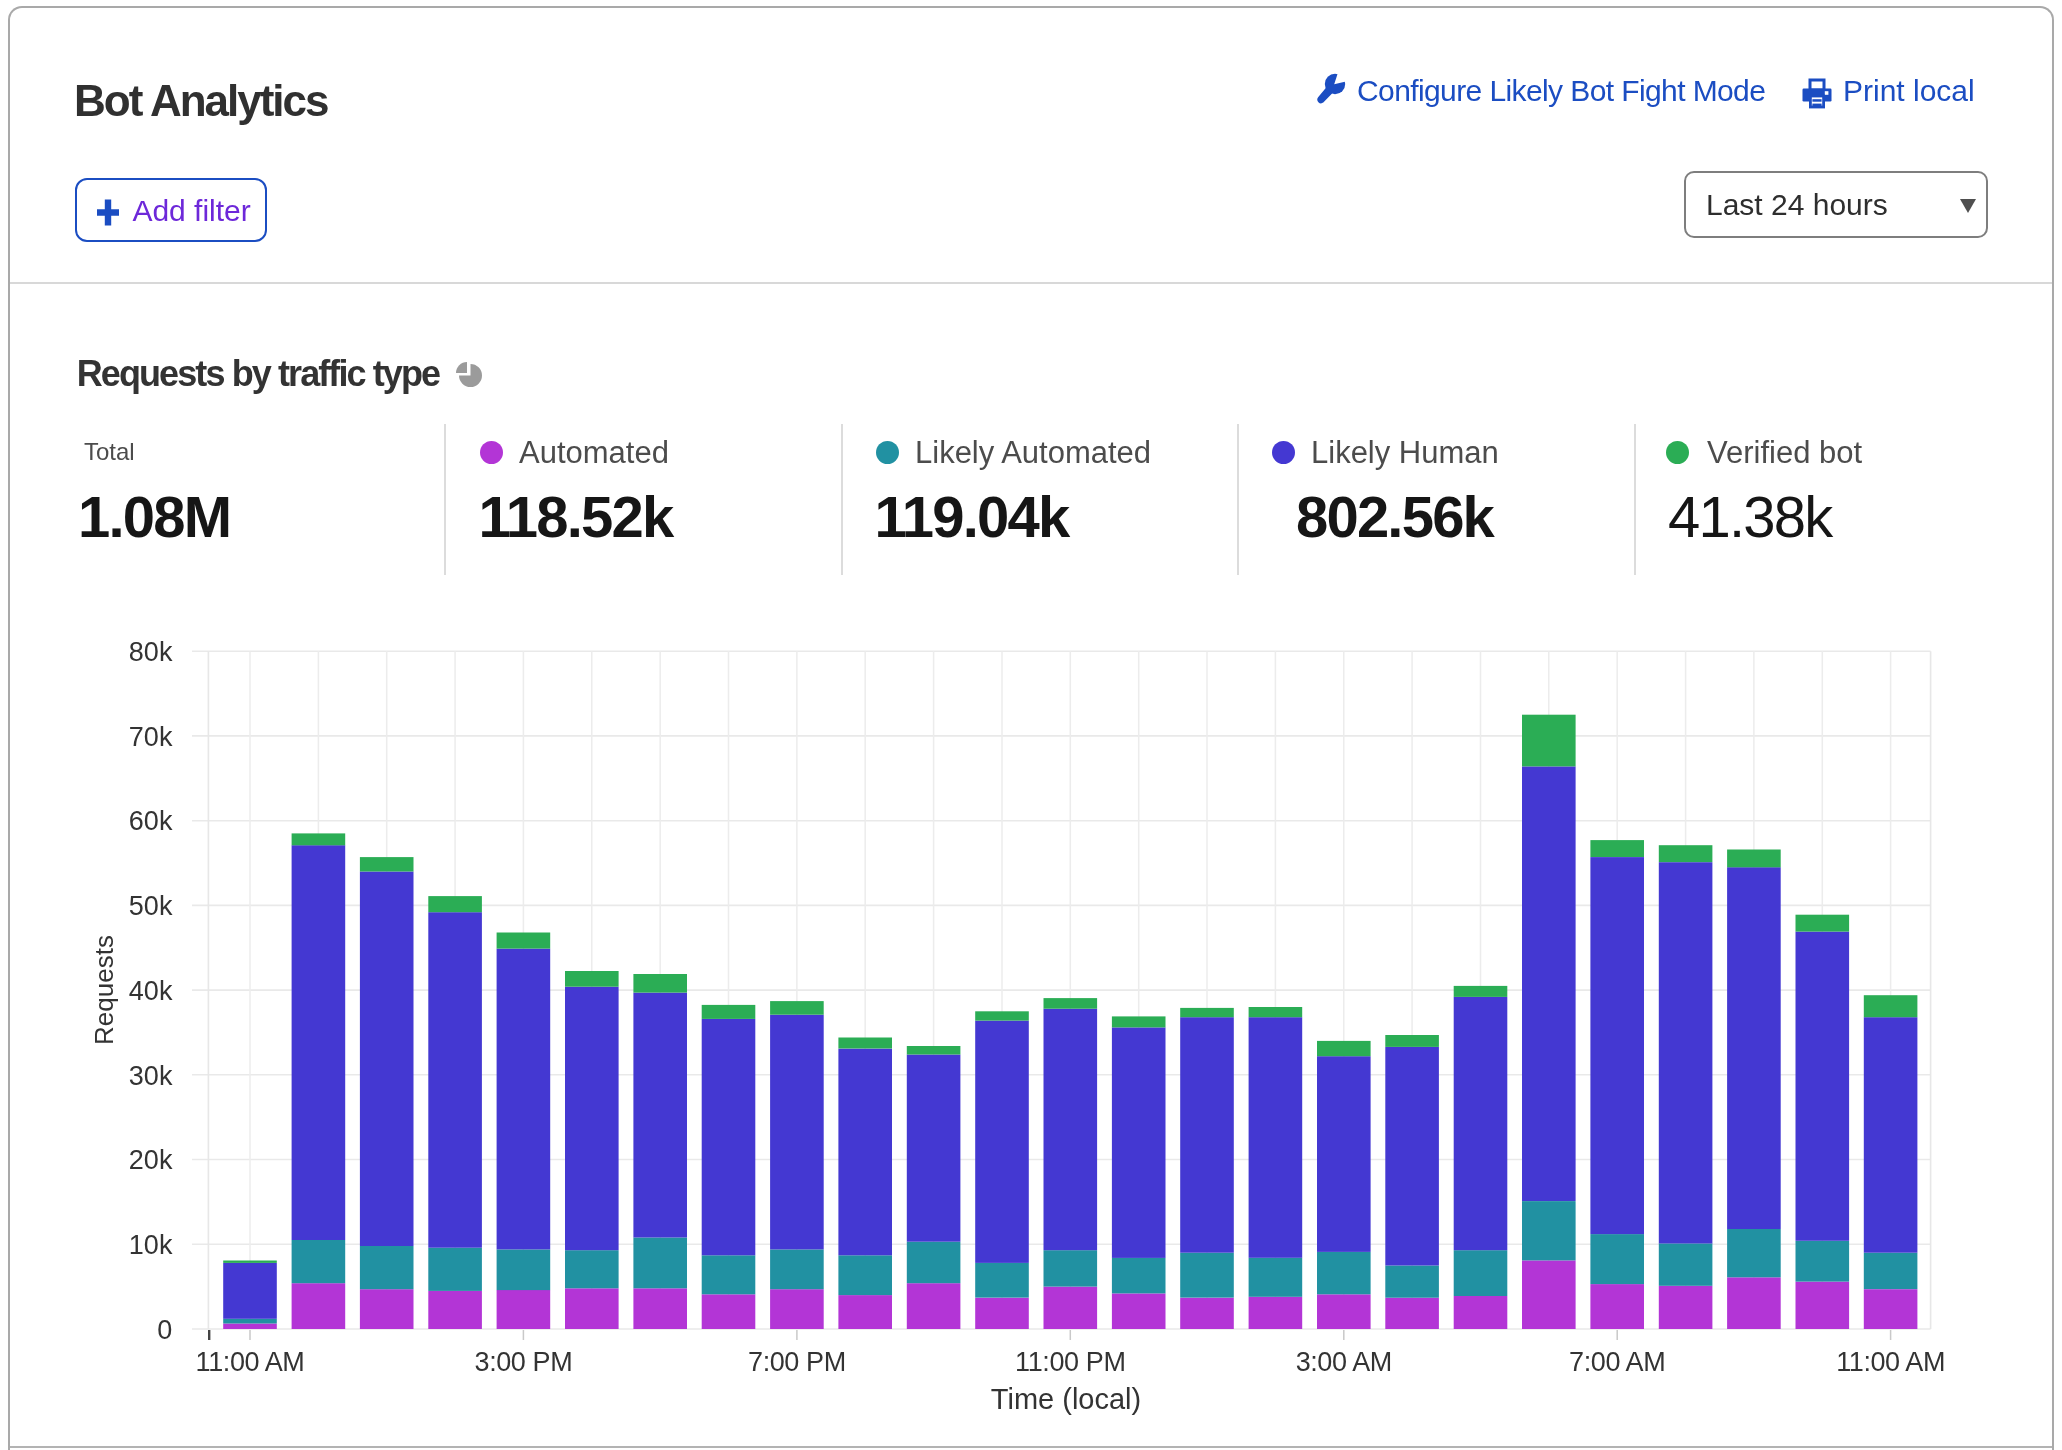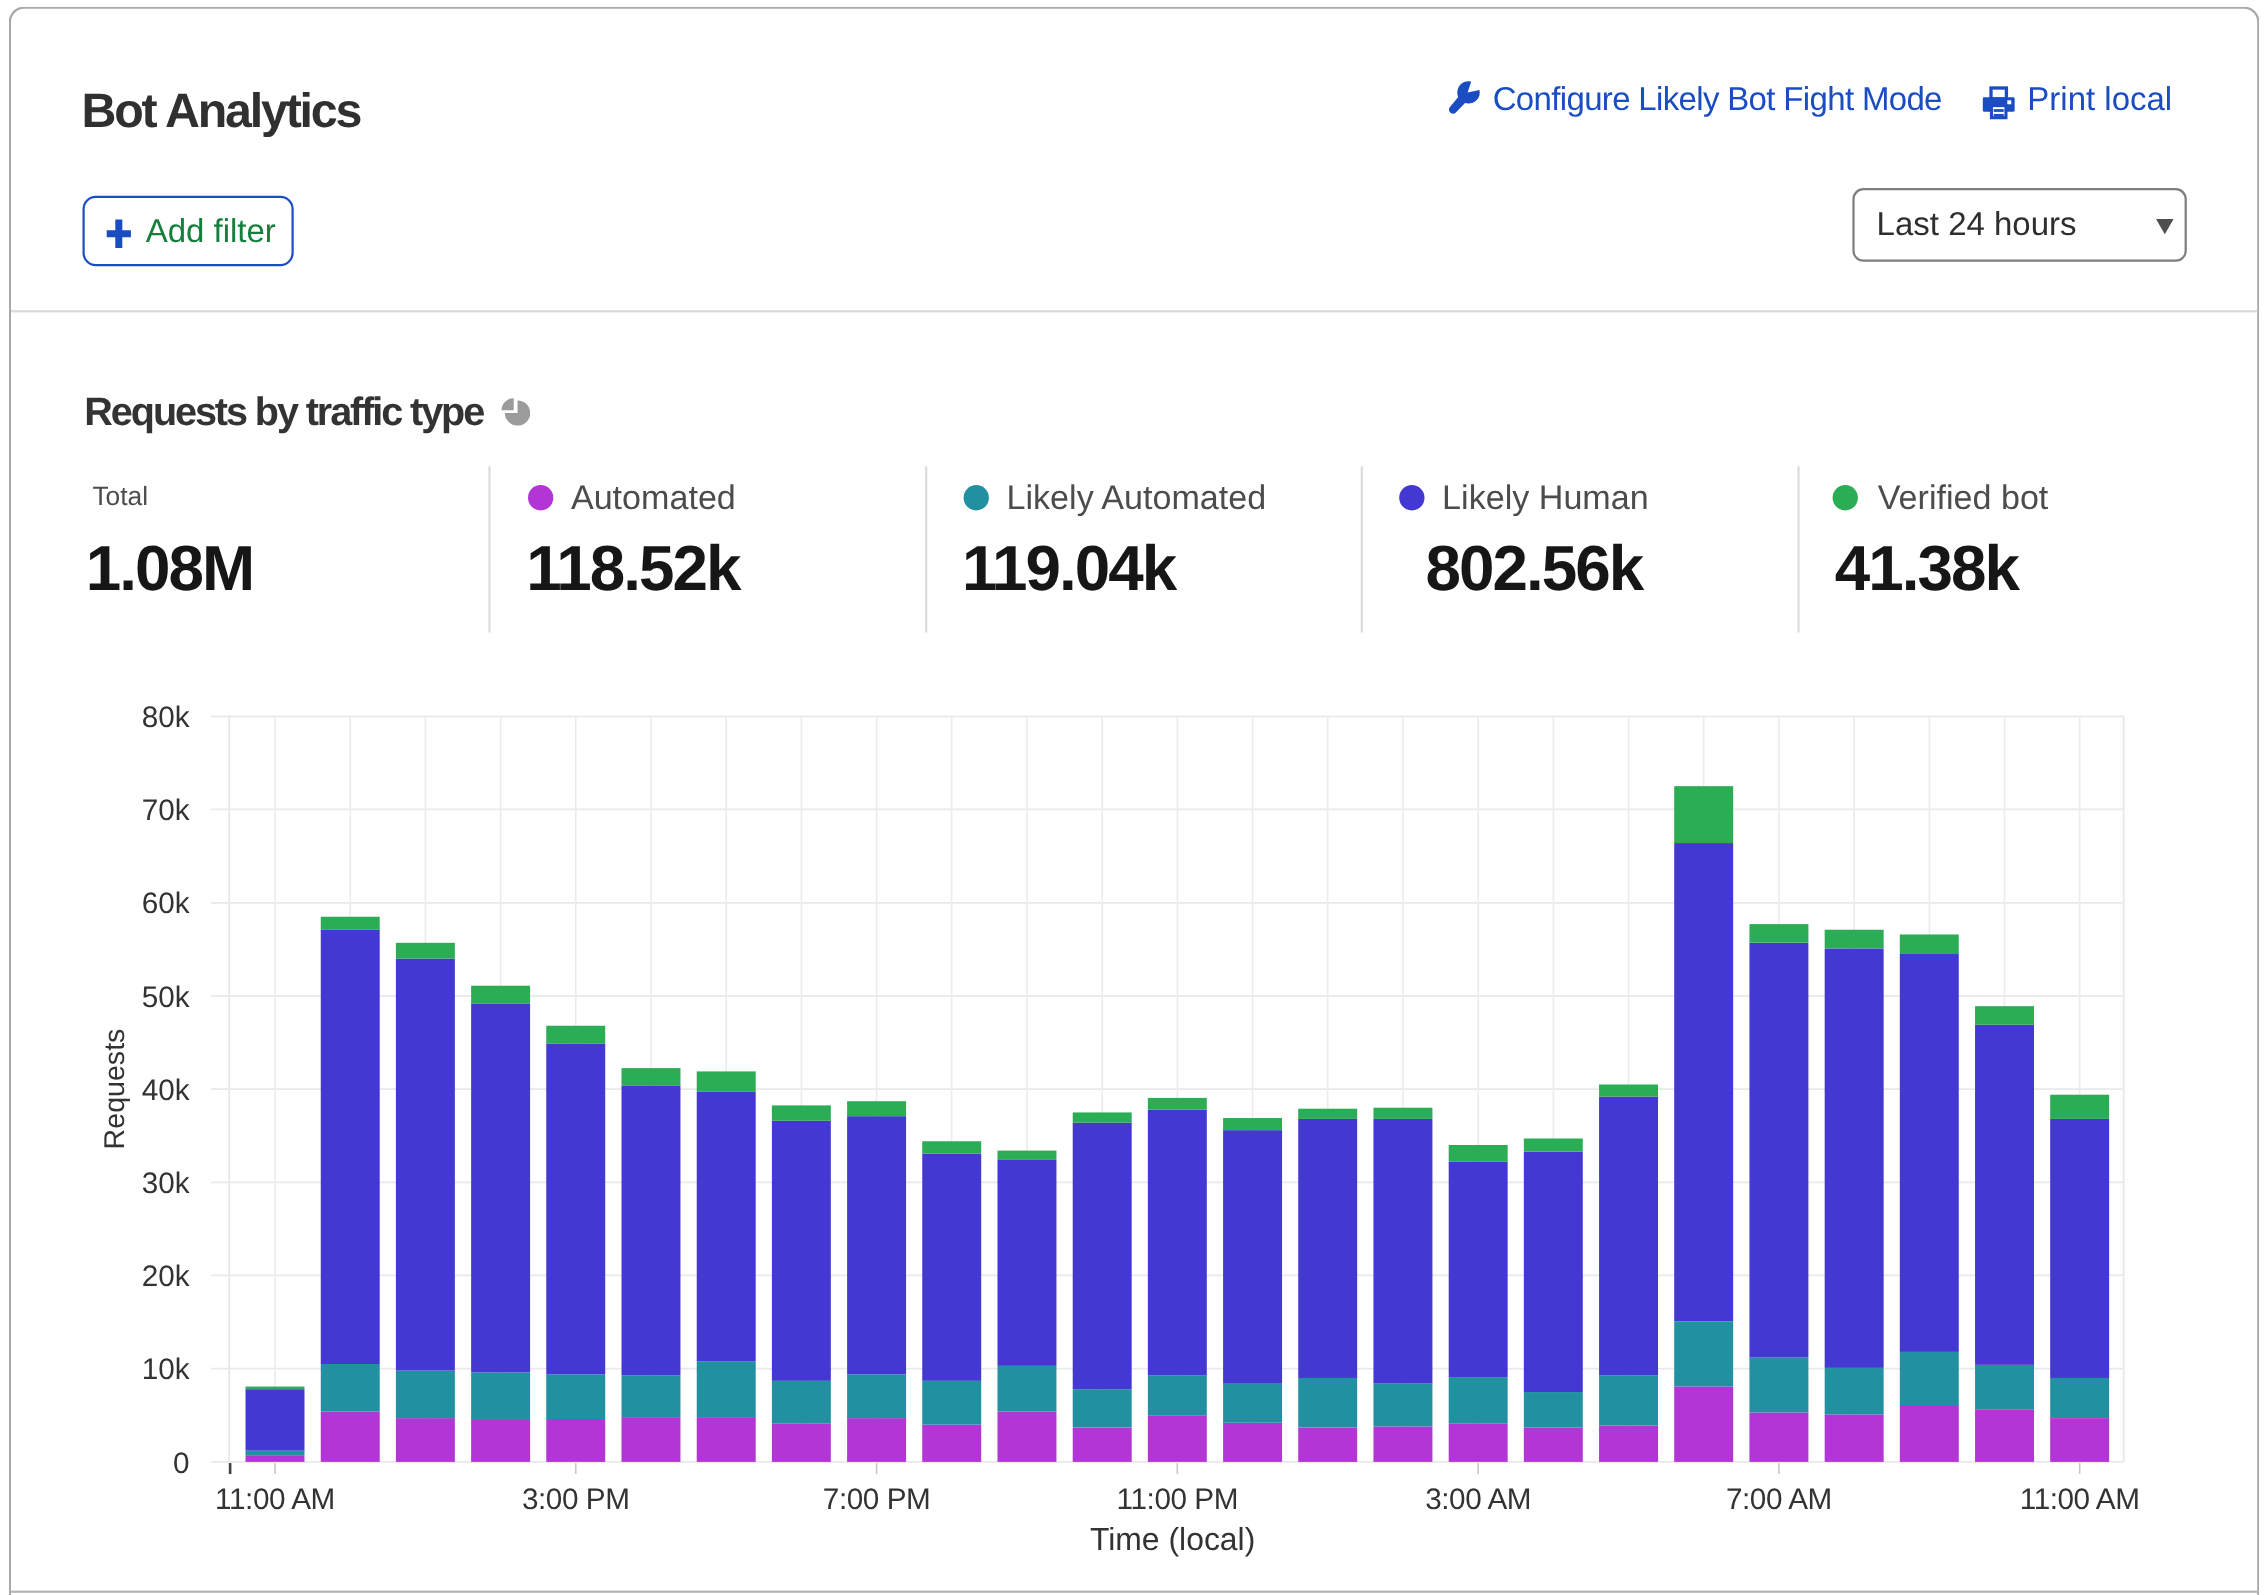--- a/index.html
+++ b/index.html
@@ -28,21 +28,21 @@
 <rect x="8.4" y="18" width="13.2" height="11" fill="#ffffff" stroke="#1b4dc2" stroke-width="2.8"></rect>
 <rect x="10.4" y="21.2" width="9.2" height="2.5" fill="#1b4dc2"></rect>
 <rect x="10.4" y="25.6" width="9.2" height="2.5" fill="#1b4dc2"></rect>
 </svg>
 <div class="abs" style="left:1843px;top:75.8px;font-size:30px;color:#1b4dc2;">Print local</div>
 
 <div class="abs" style="left:74.5px;top:178.4px;width:192.5px;height:63.5px;border:2.5px solid #1b4dc2;border-radius:12px;"></div>
 <svg class="abs" style="left:97px;top:198px;" width="22" height="29" viewBox="0 0 22 29">
     <path d="M11 1.5 v26 M-1 14.5 h24" stroke="#1b4dc2" stroke-width="6.4"></path>
   </svg>
-<div class="abs" style="left:132.4px;top:196.2px;font-size:30px;color:#15803d;">Add filter</div>
+<div class="abs" style="left:132.4px;top:196.2px;font-size:30px;color:#6d28d9;">Add filter</div>
 
 <div class="abs" style="left:1683.8px;top:171px;width:304.7px;height:67px;border:2.5px solid #7e7e7e;border-radius:10px;"></div>
 <div class="abs" style="left:1706px;top:190.2px;font-size:30px;color:#2e2e2e;text-align:center;">Last 24 hours</div>
 <div class="abs" style="left:1959.6px;top:199px;width:0;height:0;border-left:8px solid transparent;border-right:8px solid transparent;border-top:14px solid #4f4f4f;"></div>
 
 <div class="abs" style="left:76.7px;top:356.4px;font-size:36px;font-weight:bold;letter-spacing:-1.9px;color:#333;">Requests by traffic type</div>
 <svg class="abs" style="left:454px;top:360px;" width="28" height="27" viewBox="0 0 28 27">
   <path d="M16.5 4 A11.5 11.5 0 1 1 5 15.5 L16.5 15.5 Z" fill="#9b9b9b"></path>
   <path d="M13 2 A11 11 0 0 0 2 13 L13 13 Z" fill="#9b9b9b"></path>
 </svg>
@@ -62,21 +62,21 @@
 <div class="abs" style="left:875.5px;top:440.5px;width:23px;height:23px;border-radius:50%;background:#2191a2;"></div>
 <div class="abs" style="left:915px;top:437px;font-size:31px;color:#4c4c4c;">Likely Automated</div>
 <div class="abs" style="left:874.5px;top:488px;font-size:58px;font-weight:bold;letter-spacing:-1.8px;color:#161616;">119.04k</div>
 
 <div class="abs" style="left:1271.5px;top:440.5px;width:23px;height:23px;border-radius:50%;background:#4438d2;"></div>
 <div class="abs" style="left:1311px;top:437px;font-size:31px;color:#4c4c4c;">Likely Human</div>
 <div class="abs" style="left:1296px;top:488px;font-size:58px;font-weight:bold;letter-spacing:-1.8px;color:#161616;">802.56k</div>
 
 <div class="abs" style="left:1666px;top:440.5px;width:23px;height:23px;border-radius:50%;background:#2bad55;"></div>
 <div class="abs" style="left:1707px;top:437px;font-size:31px;color:#4c4c4c;">Verified bot</div>
-<div class="abs" style="left:1668px;top:488px;font-size:58px;font-weight:bold;letter-spacing:-1.8px;color:#161616;">41.38k</div>
+<div class="abs" style="left:1668px;top:488px;font-size:58px;font-weight:normal;letter-spacing:-1.8px;color:#161616;">41.38k</div>
 
 <svg class="abs" style="left:0;top:600px;" width="2062" height="850" viewBox="0 600 2062 850" font-family="Liberation Sans, sans-serif">
 <line x1="192" y1="1329.0" x2="1930.6" y2="1329.0" stroke="#e9e9e9" stroke-width="1.6"></line>
 <line x1="192" y1="1244.3" x2="1930.6" y2="1244.3" stroke="#e9e9e9" stroke-width="1.6"></line>
 <line x1="192" y1="1159.5" x2="1930.6" y2="1159.5" stroke="#e9e9e9" stroke-width="1.6"></line>
 <line x1="192" y1="1074.8" x2="1930.6" y2="1074.8" stroke="#e9e9e9" stroke-width="1.6"></line>
 <line x1="192" y1="990.1" x2="1930.6" y2="990.1" stroke="#e9e9e9" stroke-width="1.6"></line>
 <line x1="192" y1="905.4" x2="1930.6" y2="905.4" stroke="#e9e9e9" stroke-width="1.6"></line>
 <line x1="192" y1="820.7" x2="1930.6" y2="820.7" stroke="#e9e9e9" stroke-width="1.6"></line>
 <line x1="192" y1="735.9" x2="1930.6" y2="735.9" stroke="#e9e9e9" stroke-width="1.6"></line>

